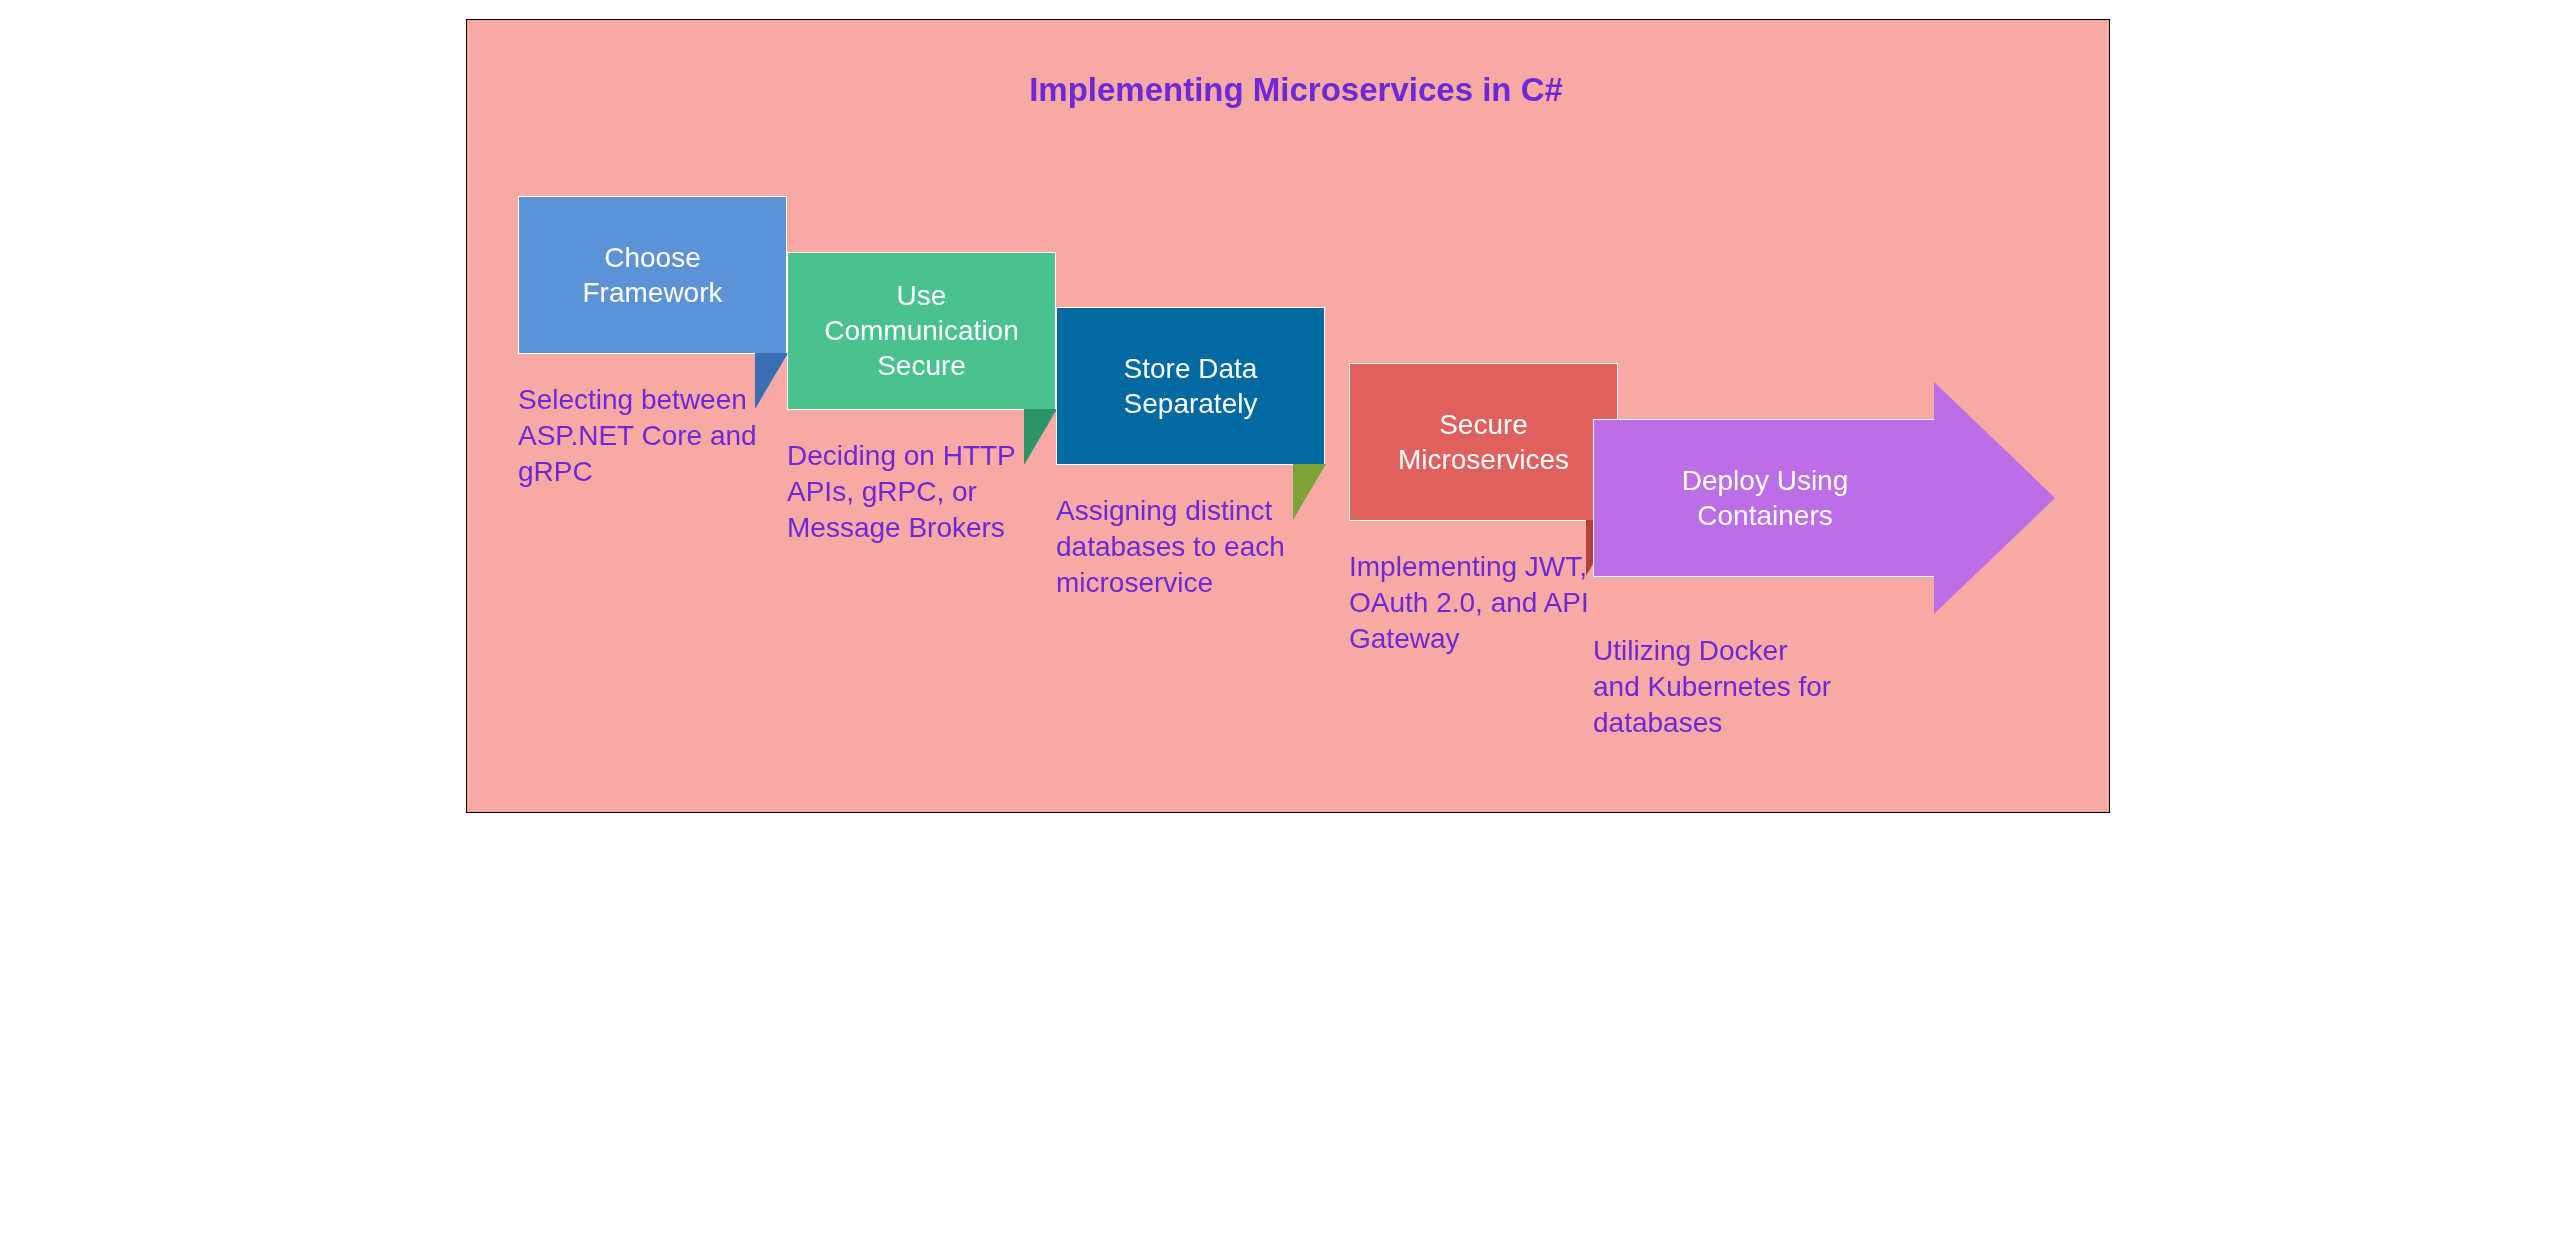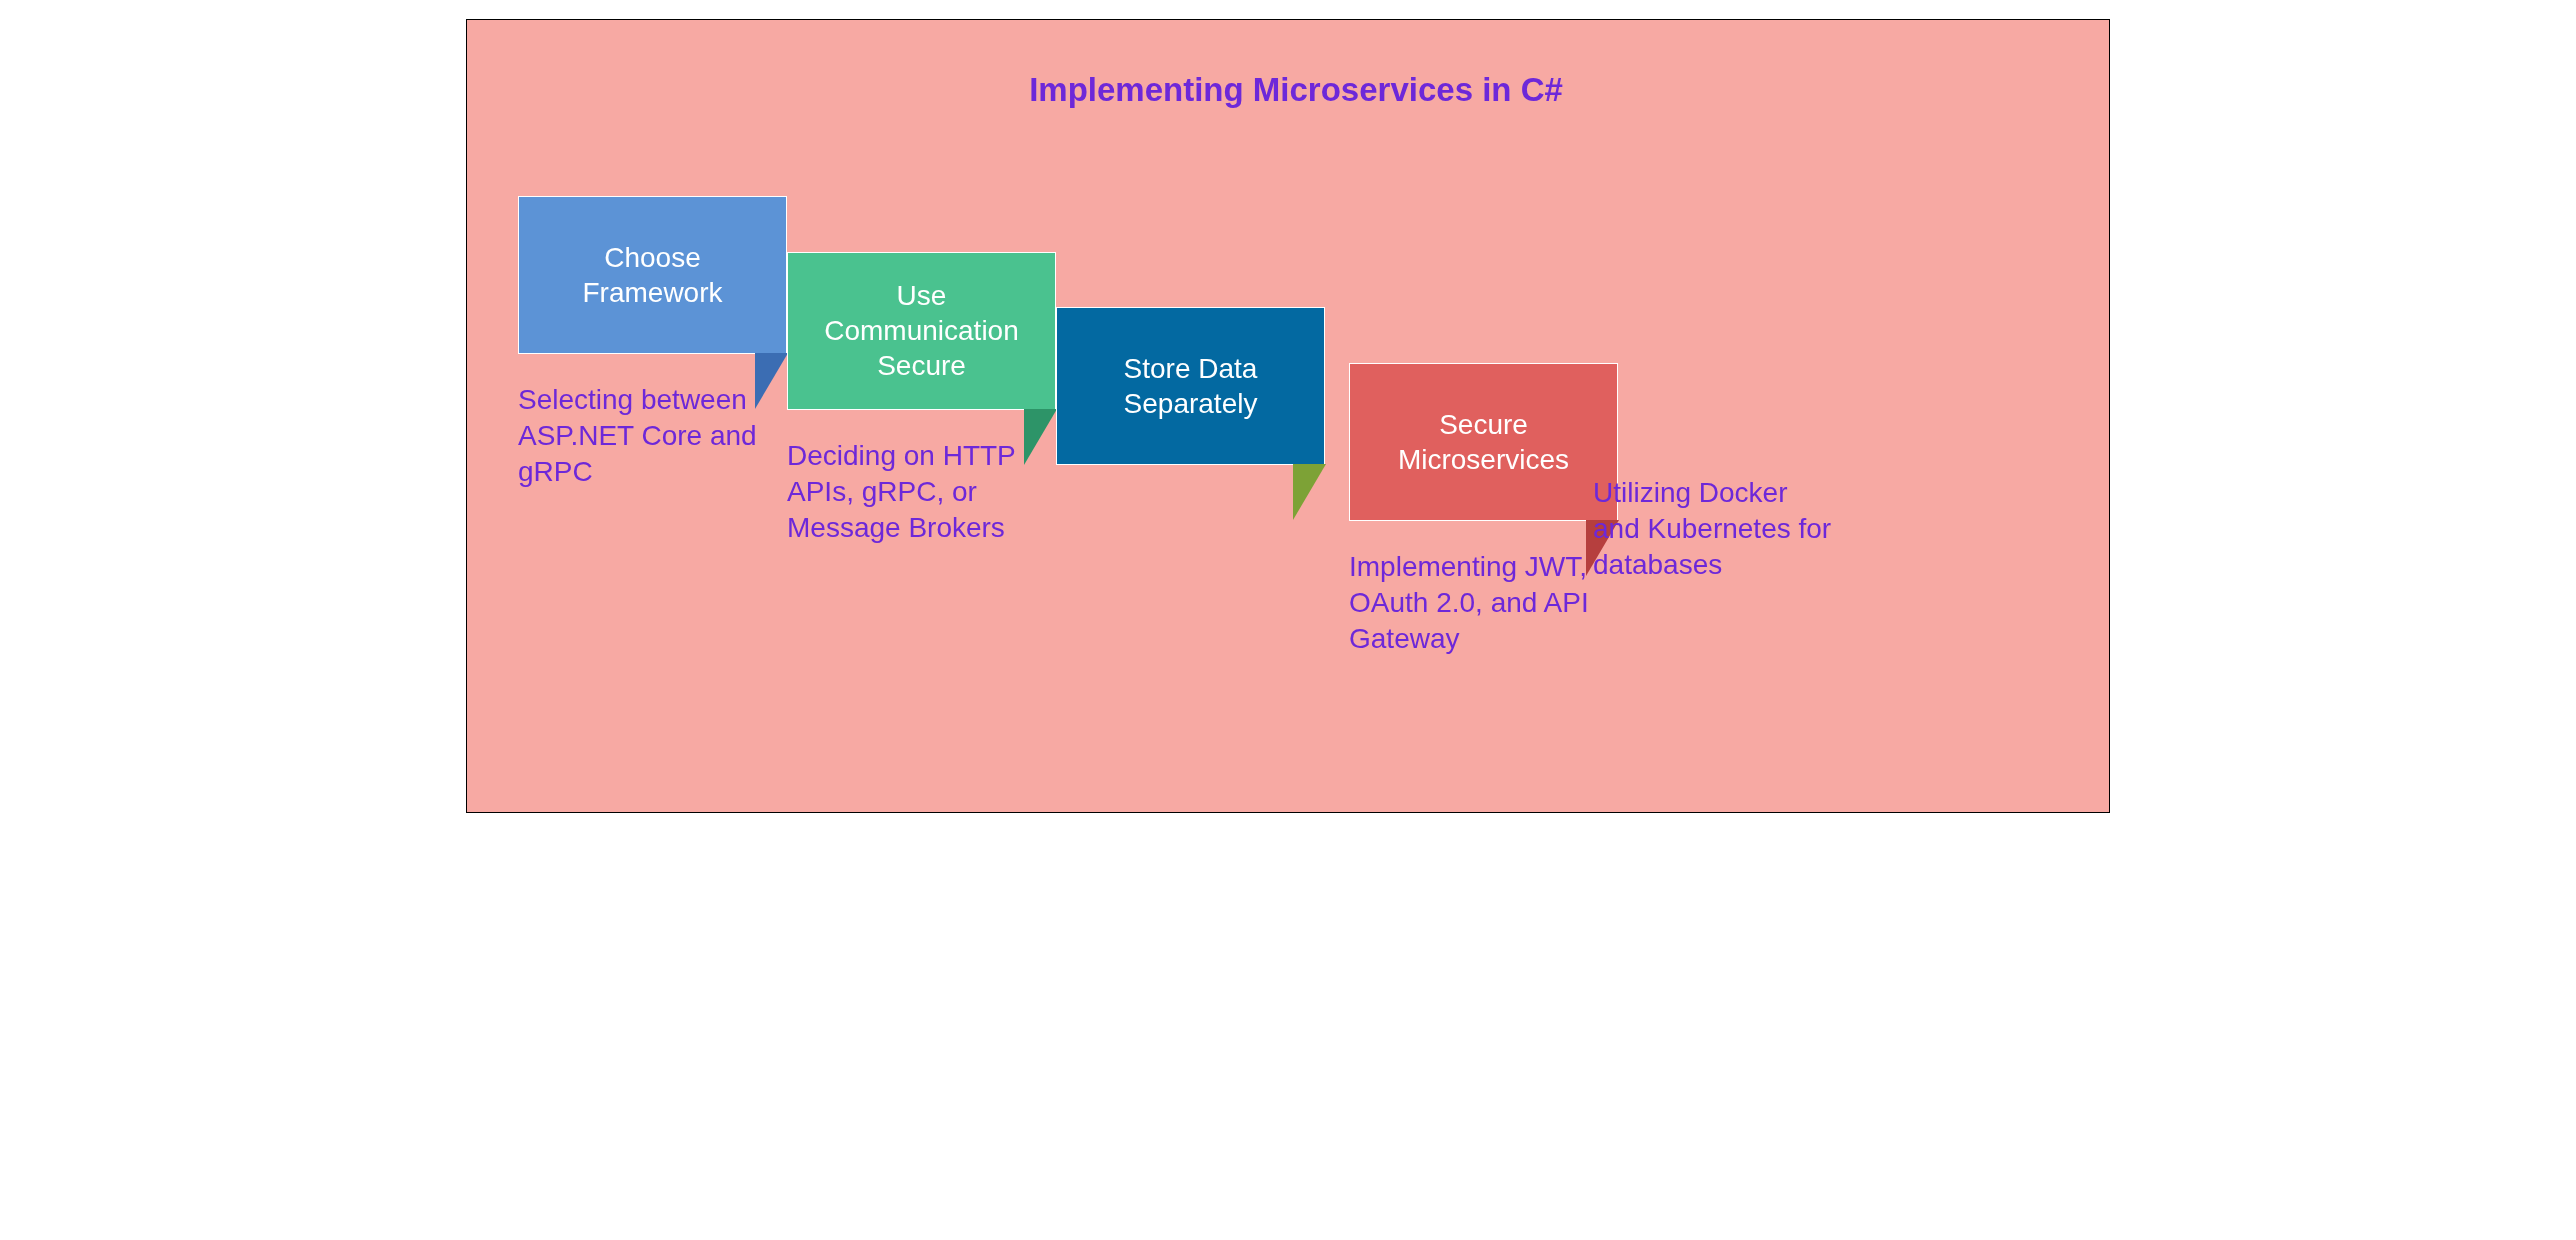--- a/index.html
+++ b/index.html
@@ -142,27 +142,34 @@
       <div class="fold"></div>
     </div>
     <div class="desc">Deciding on HTTP APIs, gRPC, or Message Brokers</div>
   </div>
 
   <div class="step s3">
     <div class="box">
       <span>Store Data Separately</span>
       <div class="fold"></div>
     </div>
+    <div class="desc">Assigning distinct databases to each microservice</div>
   </div>
 
   <div class="step s4">
     <div class="box">
       <span>Secure Microservices</span>
       <div class="fold"></div>
     </div>
     <div class="desc">Implementing JWT, OAuth 2.0, and API Gateway</div>
   </div>
 
   <div class="step s5">
+    <div class="arrow-wrap">
+      <div class="arrow-body">
+        <span>Deploy Using Containers</span>
+      </div>
+      <div class="arrow-head"></div>
+    </div>
     <div class="desc">Utilizing Docker and Kubernetes for databases</div>
   </div>
 </div>
 
 
 </body></html>

